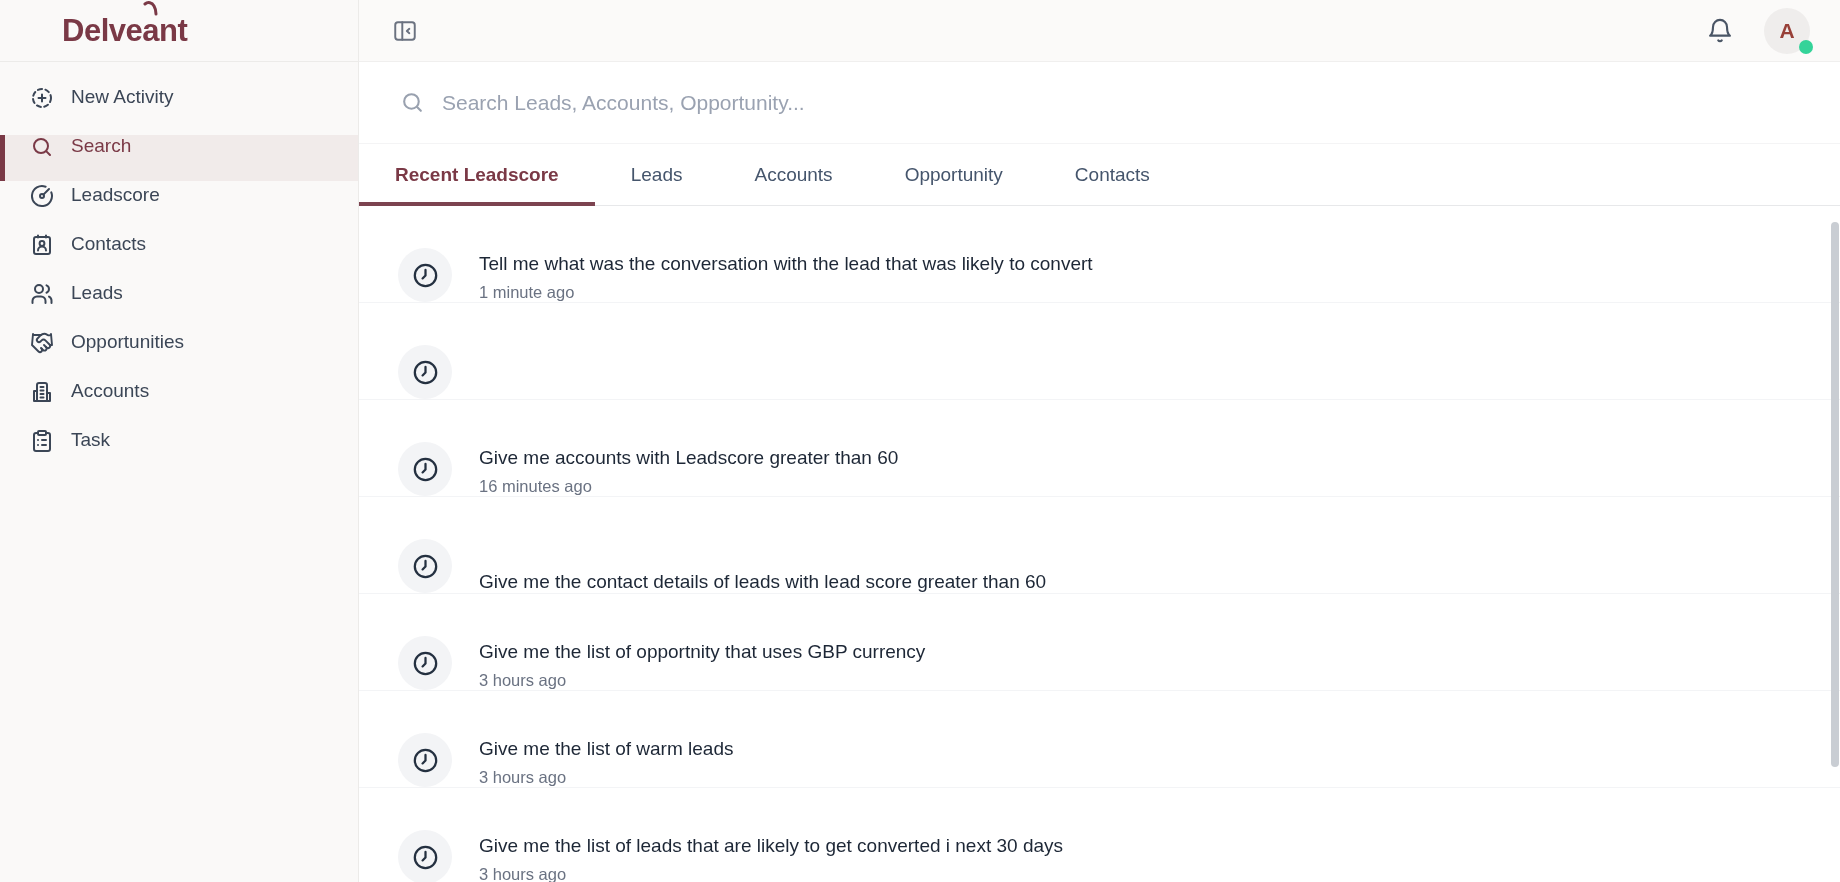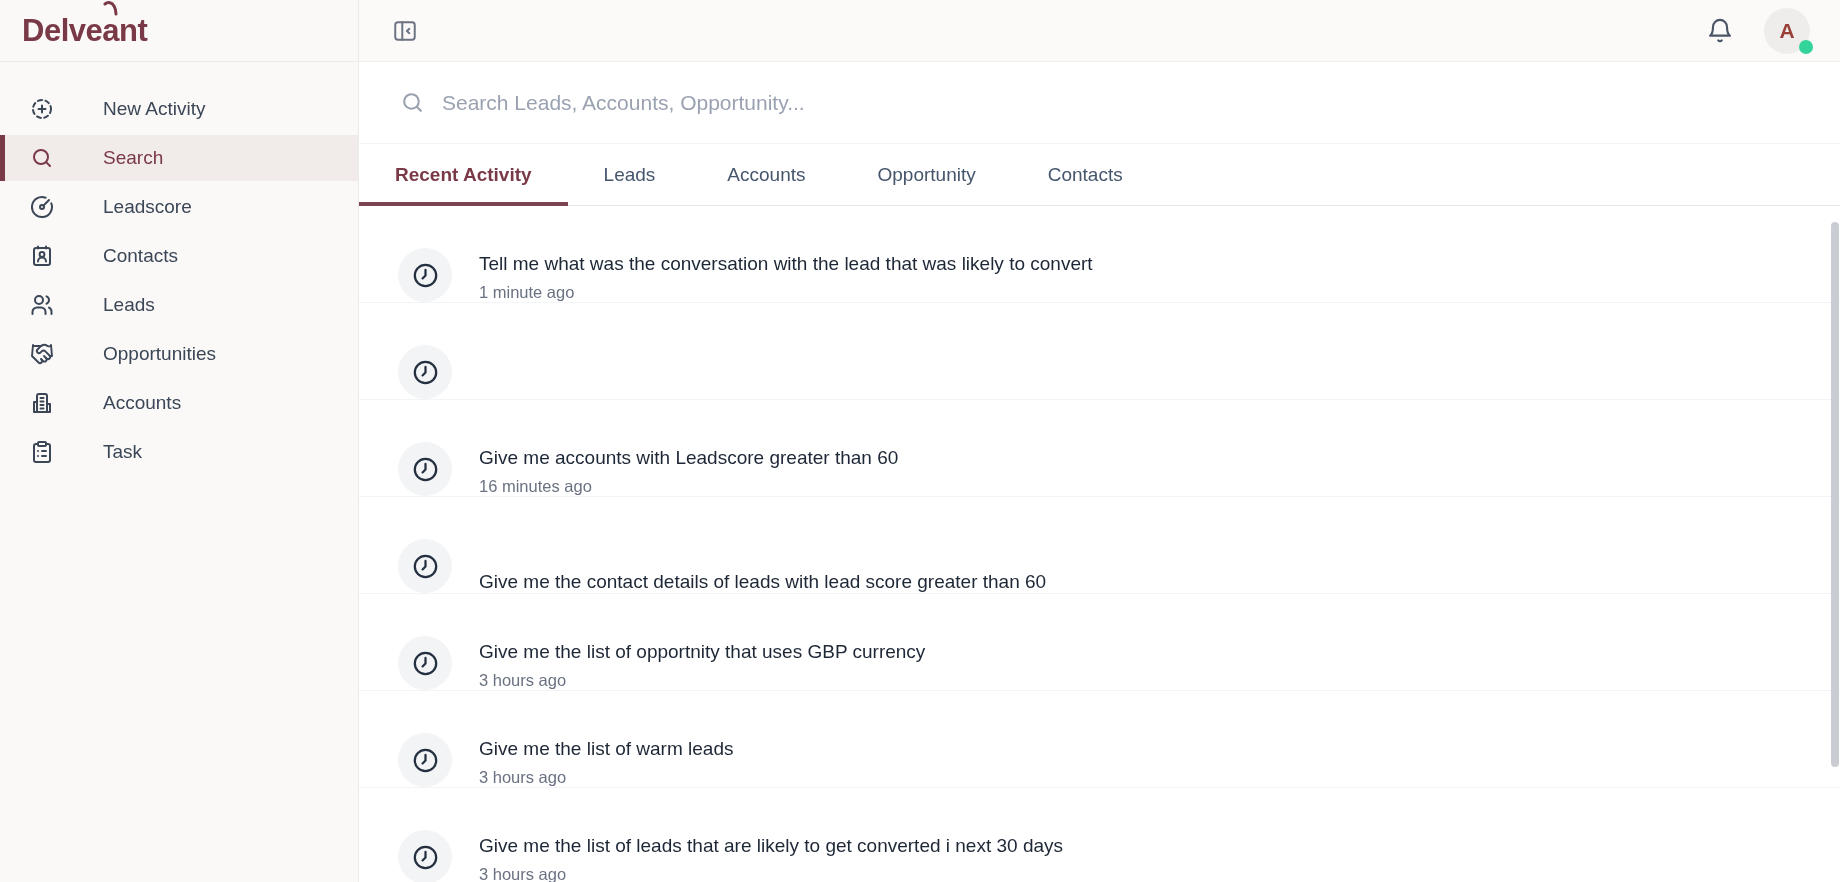--- a/index.html
+++ b/index.html
@@ -4,27 +4,27 @@
 <style>
   * { margin:0; padding:0; box-sizing:border-box; }
   html,body { width:1840px; height:882px; overflow:hidden; }
   body { font-family:"Liberation Sans", sans-serif; background:#fff; color:#1d2736; }
 
   .app { display:flex; width:1840px; height:882px; }
 
   
   .sidebar { width:359px; flex:0 0 359px; background:#faf9f8; border-right:1px solid #ecebe9; display:flex; flex-direction:column; }
   .logo-row { height:62px; border-bottom:1px solid #ecebe9; display:flex; align-items:center; padding-left:22px; }
-  .logo { font-size:31px; font-weight:bold; letter-spacing:-0.5px; color:#7a3946; position:relative; }
+  .logo { font-size:31px; font-weight:bold; letter-spacing:-0.5px; color:#7a3946; position:relative;margin-left:40px; }
   .logo .a-wrap { position:relative; display:inline-block; }
   .logo .antenna { position:absolute; top:-13px; left:1px; }
 
   .nav { padding-top:24px; display:flex; flex-direction:column; }
-  .nav-item { height:46px; margin-bottom:3px; display:flex; align-items:center; padding-left:25px; cursor:pointer;
-              color:#3b4656; font-size:19px; border-left:5px solid transparent;gap:32px; }
+  .nav-item { height:46px; margin-bottom:3px; display:flex; align-items:flex-start; padding-left:25px; cursor:pointer;
+              color:#3b4656; font-size:19px; border-left:5px solid transparent; }
   .nav-item svg { width:24px; height:24px; stroke:#3b4656; flex:0 0 24px; }
   .nav-item .lbl { margin-left:17px; }
   .nav-item.active { background:#f1ebea; border-left:5px solid #7a3946; color:#7a3946; }
   .nav-item.active svg { stroke:#7a3946; }
 
   
   .main { flex:1; display:flex; flex-direction:column; min-width:0; }
 
   .topbar { height:62px; flex:0 0 62px; background:#fbfaf9; border-bottom:1px solid #f0efee;
             display:flex; align-items:center; justify-content:space-between; padding:0 30px 0 33px; }
@@ -172,21 +172,21 @@
 
     <div class="search-row">
       <svg viewBox="0 0 24 24" fill="none" stroke-width="2" stroke-linecap="round">
           <circle cx="11" cy="11" r="7"></circle>
           <path d="m20 20-3.6-3.6"></path>
         </svg>
       <input class="search-input" type="text" placeholder="Search Leads, Accounts, Opportunity..." style="">
     </div>
 
     <div class="tabs-row">
-      <div class="tab active">Recent Activity</div>
+      <div class="tab active">Recent Leadscore</div>
       <div class="tab">Leads</div>
       <div class="tab">Accounts</div>
       <div class="tab">Opportunity</div>
       <div class="tab">Contacts</div>
     </div>
 
     <div class="list">
 
       <div class="row">
         <div class="row-icon">

